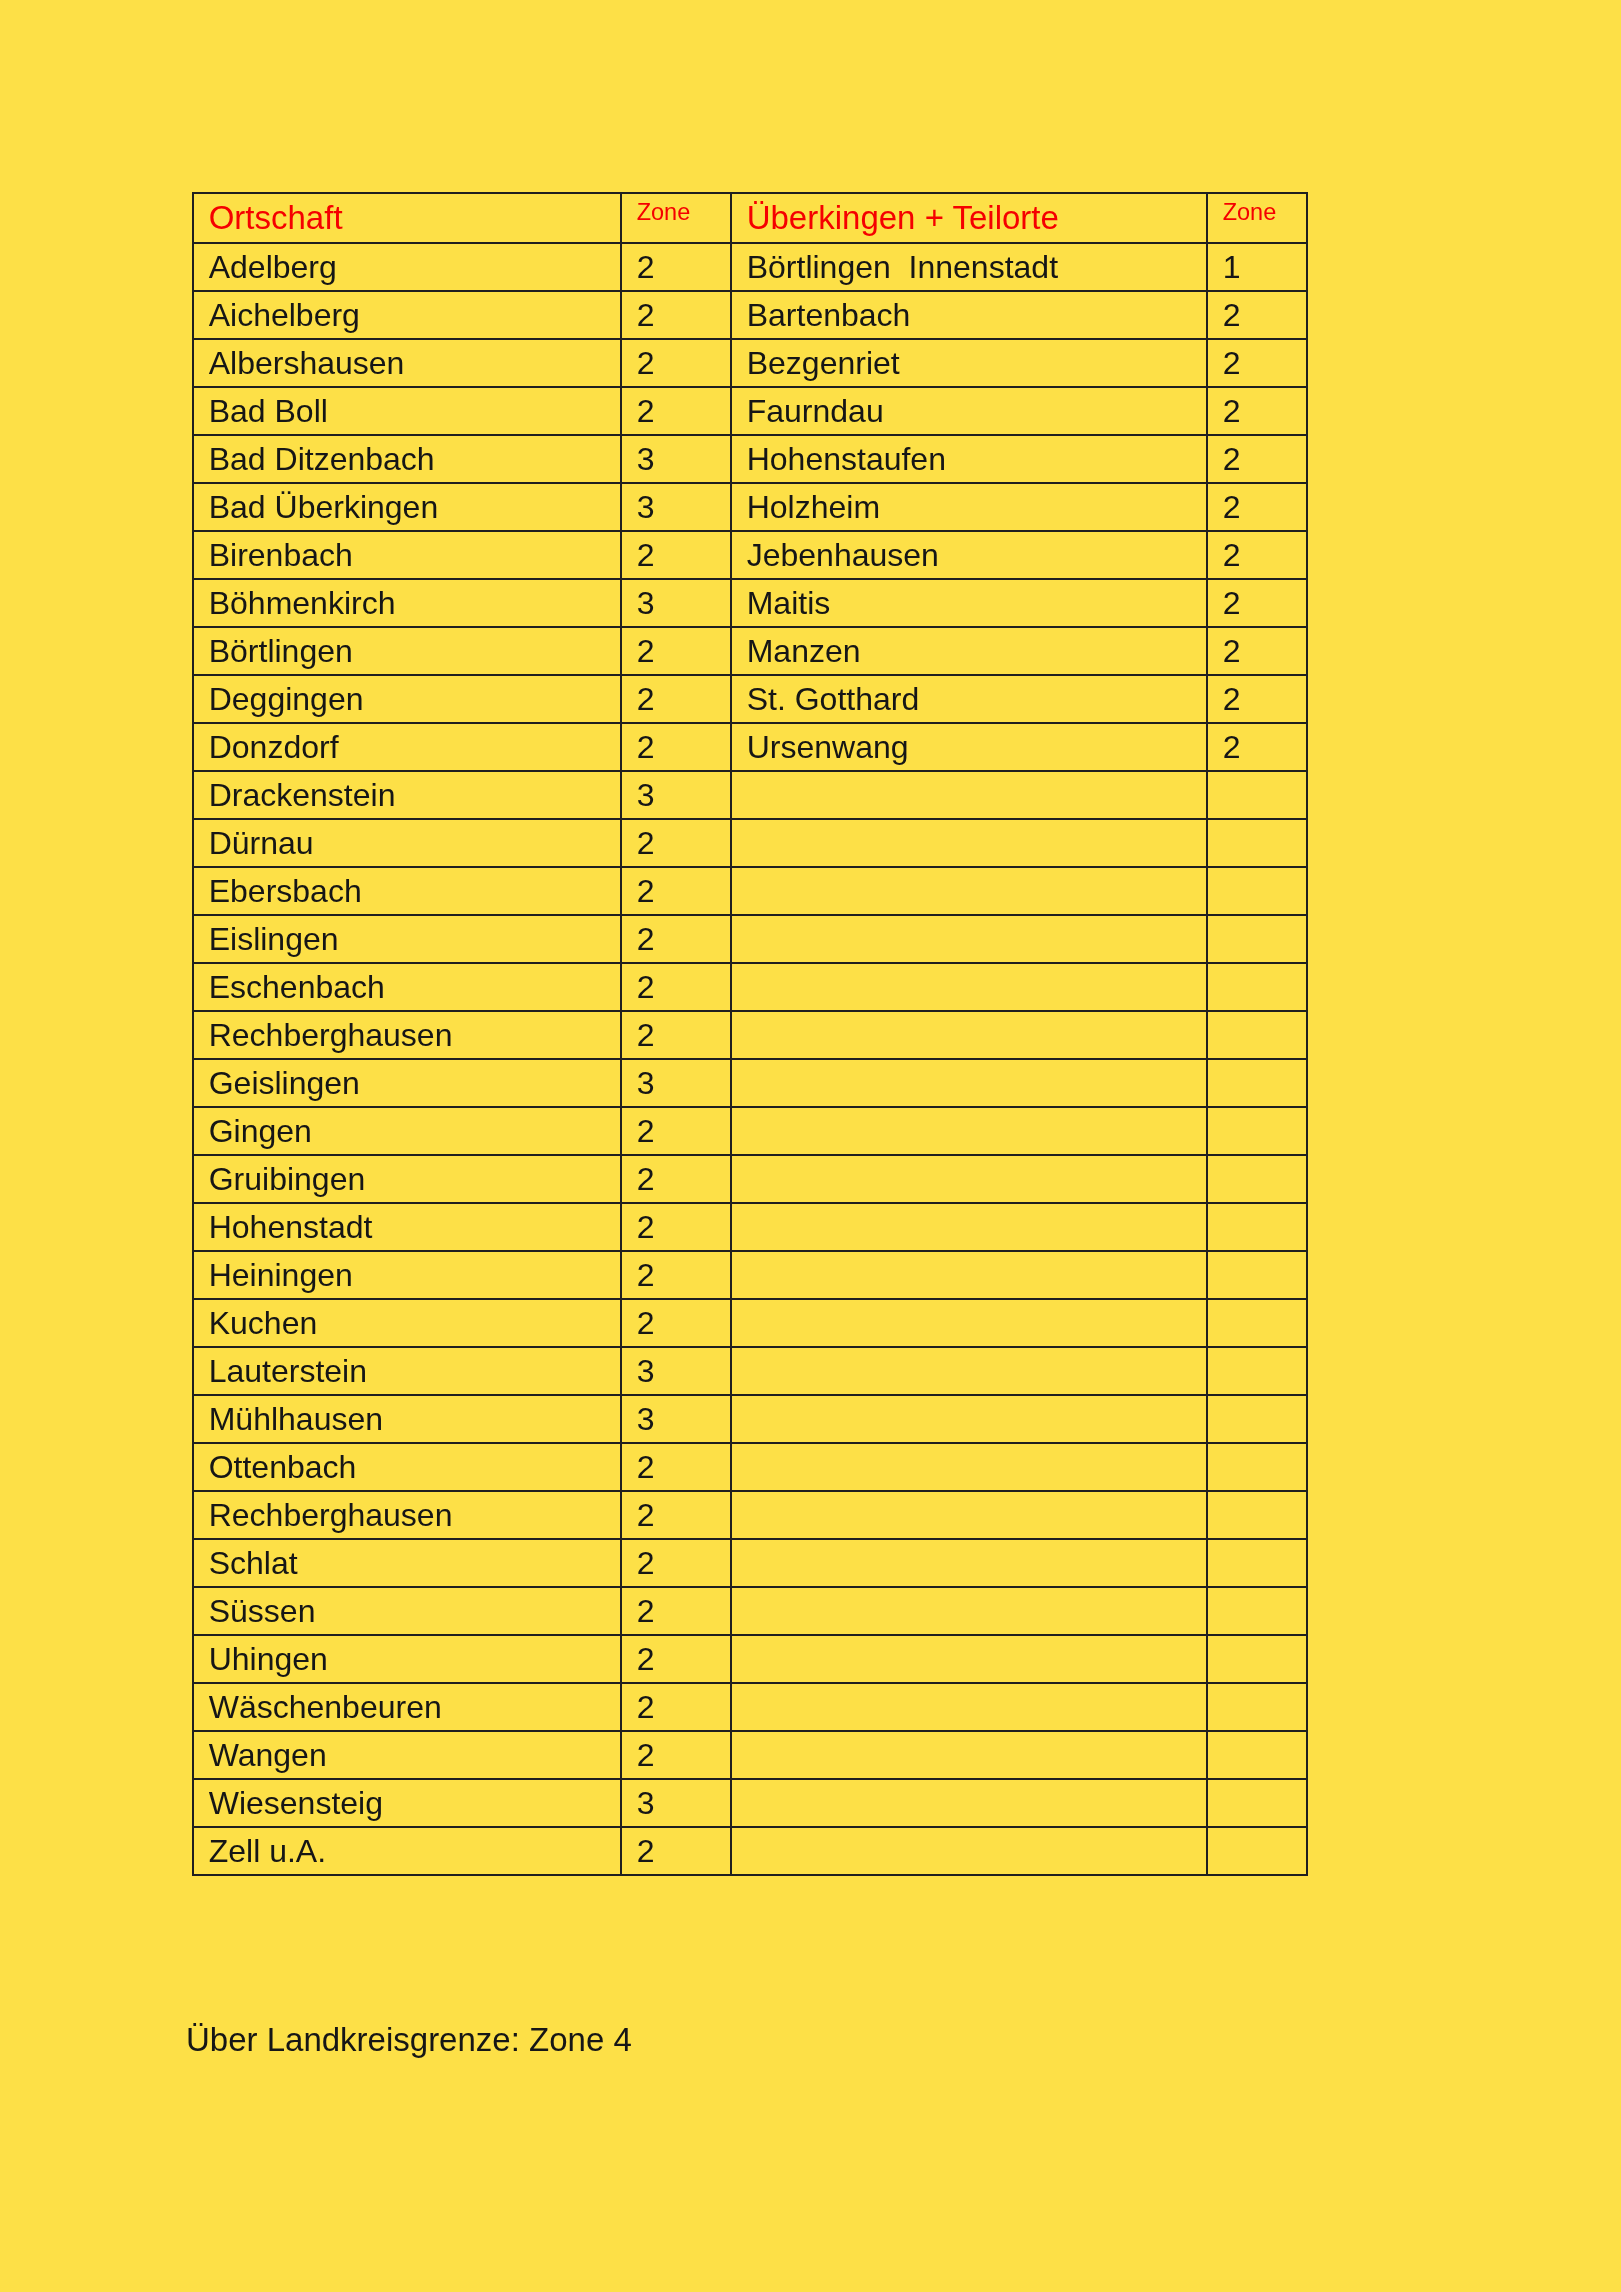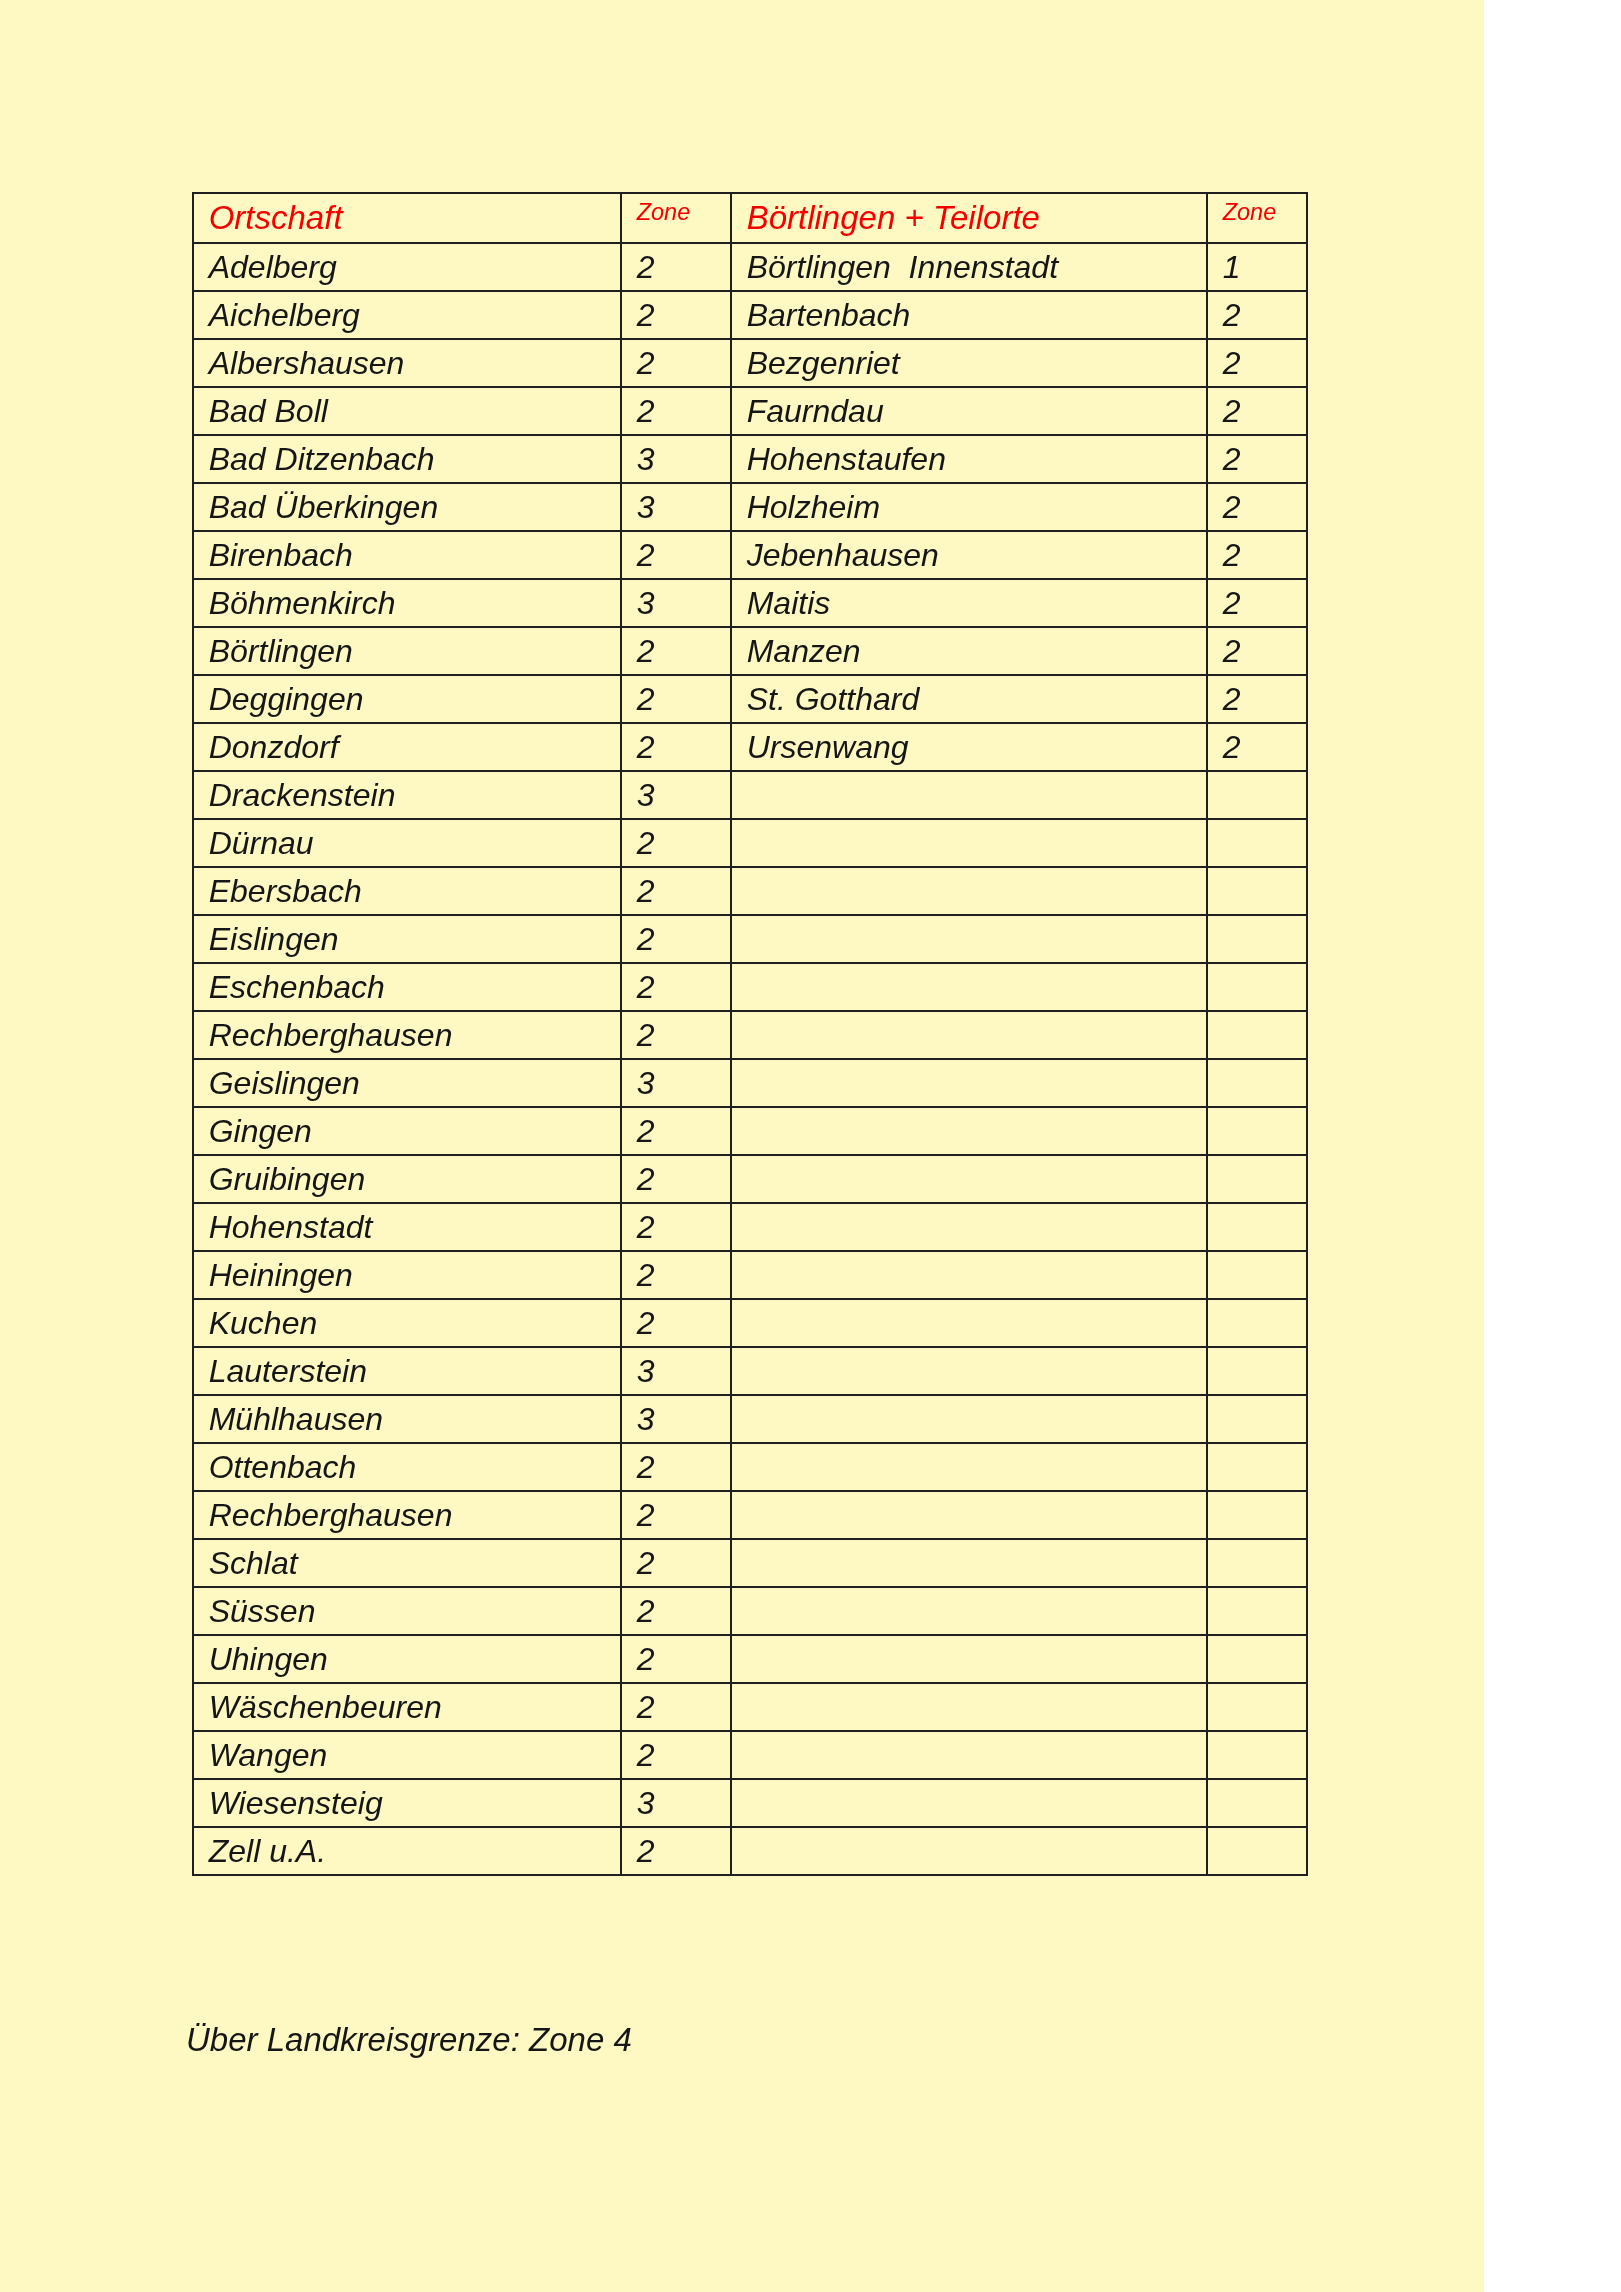--- a/index.html
+++ b/index.html
@@ -2,26 +2,25 @@
 <html style="--header-red: #f50000; --text-color: #161616; --border-color: #1f1f1f;"><head>
 <meta charset="utf-8">
 <style>
   html, body {
     margin: 0;
     padding: 0;
     background: #ffffff;
   }
   .page {
     position: relative;
-    width: 1484px;
+    width: 1621px;
     height: 2293px;
-    background: #fef9c3;
+    background: #fde047;
     font-family: "Liberation Sans", "DejaVu Sans", sans-serif;
     overflow: hidden;
-    font-style: italic;
   }
   table.zone-table {
     position: absolute;
     left: 192px;
     top: 192px;
     width: 1114px;
     border-collapse: collapse;
     table-layout: fixed;
   }
   .zone-table th,
@@ -69,21 +68,21 @@
     <colgroup>
       <col style="width:428px">
       <col style="width:110px">
       <col style="width:476px">
       <col style="width:100px">
     </colgroup>
     <thead>
       <tr>
         <th class="hdr-big">Ortschaft</th>
         <th class="hdr-small">Zone</th>
-        <th class="hdr-big">Börtlingen + Teilorte</th>
+        <th class="hdr-big">Überkingen + Teilorte</th>
         <th class="hdr-small">Zone</th>
       </tr>
     </thead>
     <tbody>
         <tr>
     <td>Adelberg</td>
     <td>2</td>
     <td>Börtlingen  Innenstadt</td>
     <td>1</td>
   </tr>

